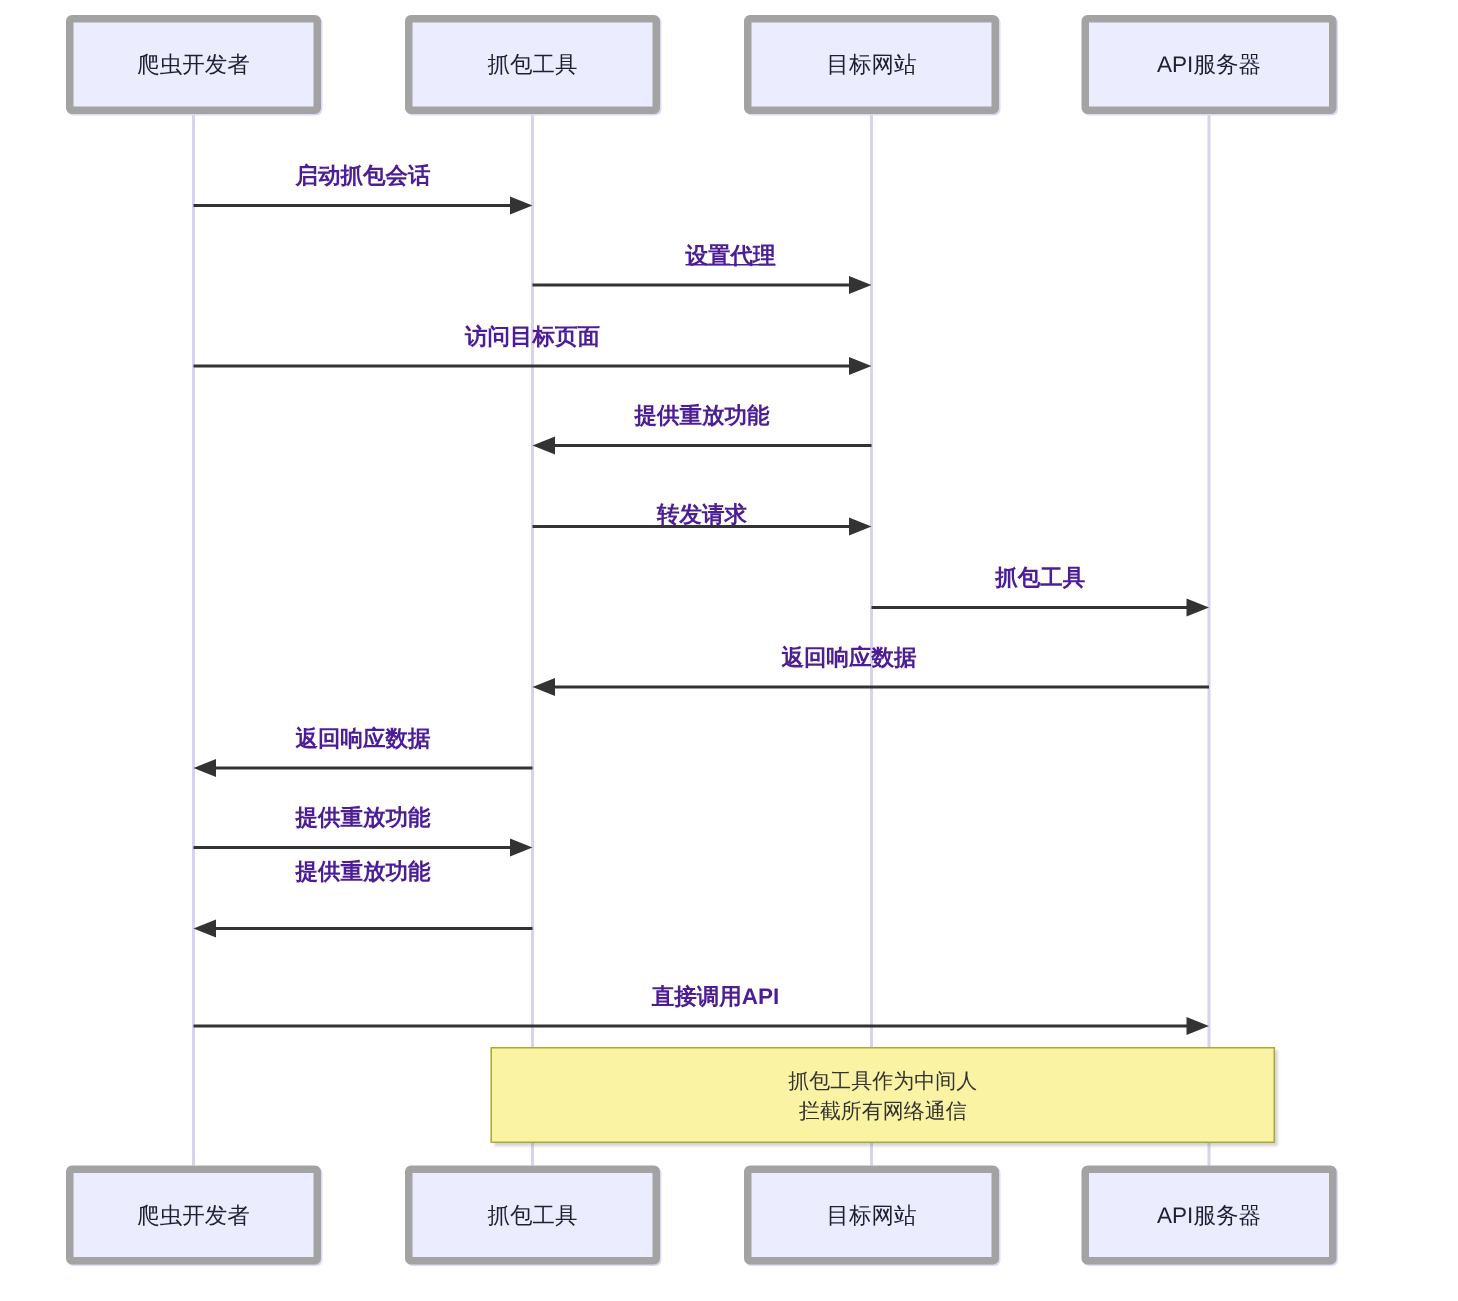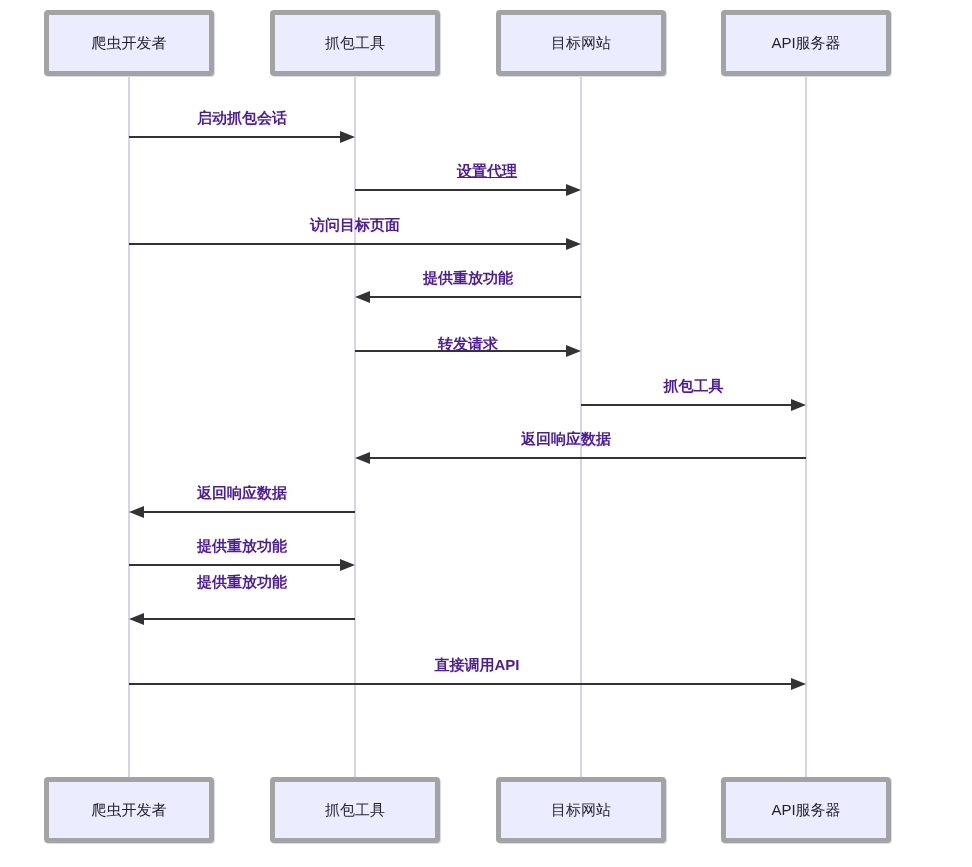--- a/index.html
+++ b/index.html
@@ -99,13 +99,17 @@
     <div class="msg-label" style="left: 242px; top: 483px;">返回响应数据</div>
     <div class="msg-line" style="left: 129px; top: 564px; width: 213px;"></div>
     <div class="msg-head right" style="left: 340px; top: 559px;"></div>
     <div class="msg-label" style="left: 242px; top: 536px;">提供重放功能</div>
     <div class="msg-line" style="left: 142px; top: 618px; width: 213px;"></div>
     <div class="msg-head left" style="left: 129px; top: 613px;"></div>
     <div class="msg-label" style="left: 242px; top: 572px;">提供重放功能</div>
     <div class="msg-line" style="left: 129px; top: 683px; width: 664px;"></div>
     <div class="msg-head right" style="left: 791px; top: 678px;"></div>
     <div class="msg-label" style="left: 477px; top: 655px;">直接调用API</div>
+    <div class="note-box" style="left: 327px; top: 698px; width: 523px; height: 64px;">
+      <span>抓包工具作为中间人</span>
+      <span>拦截所有网络通信</span>
+    </div>
   </div>
 
 </body></html>

